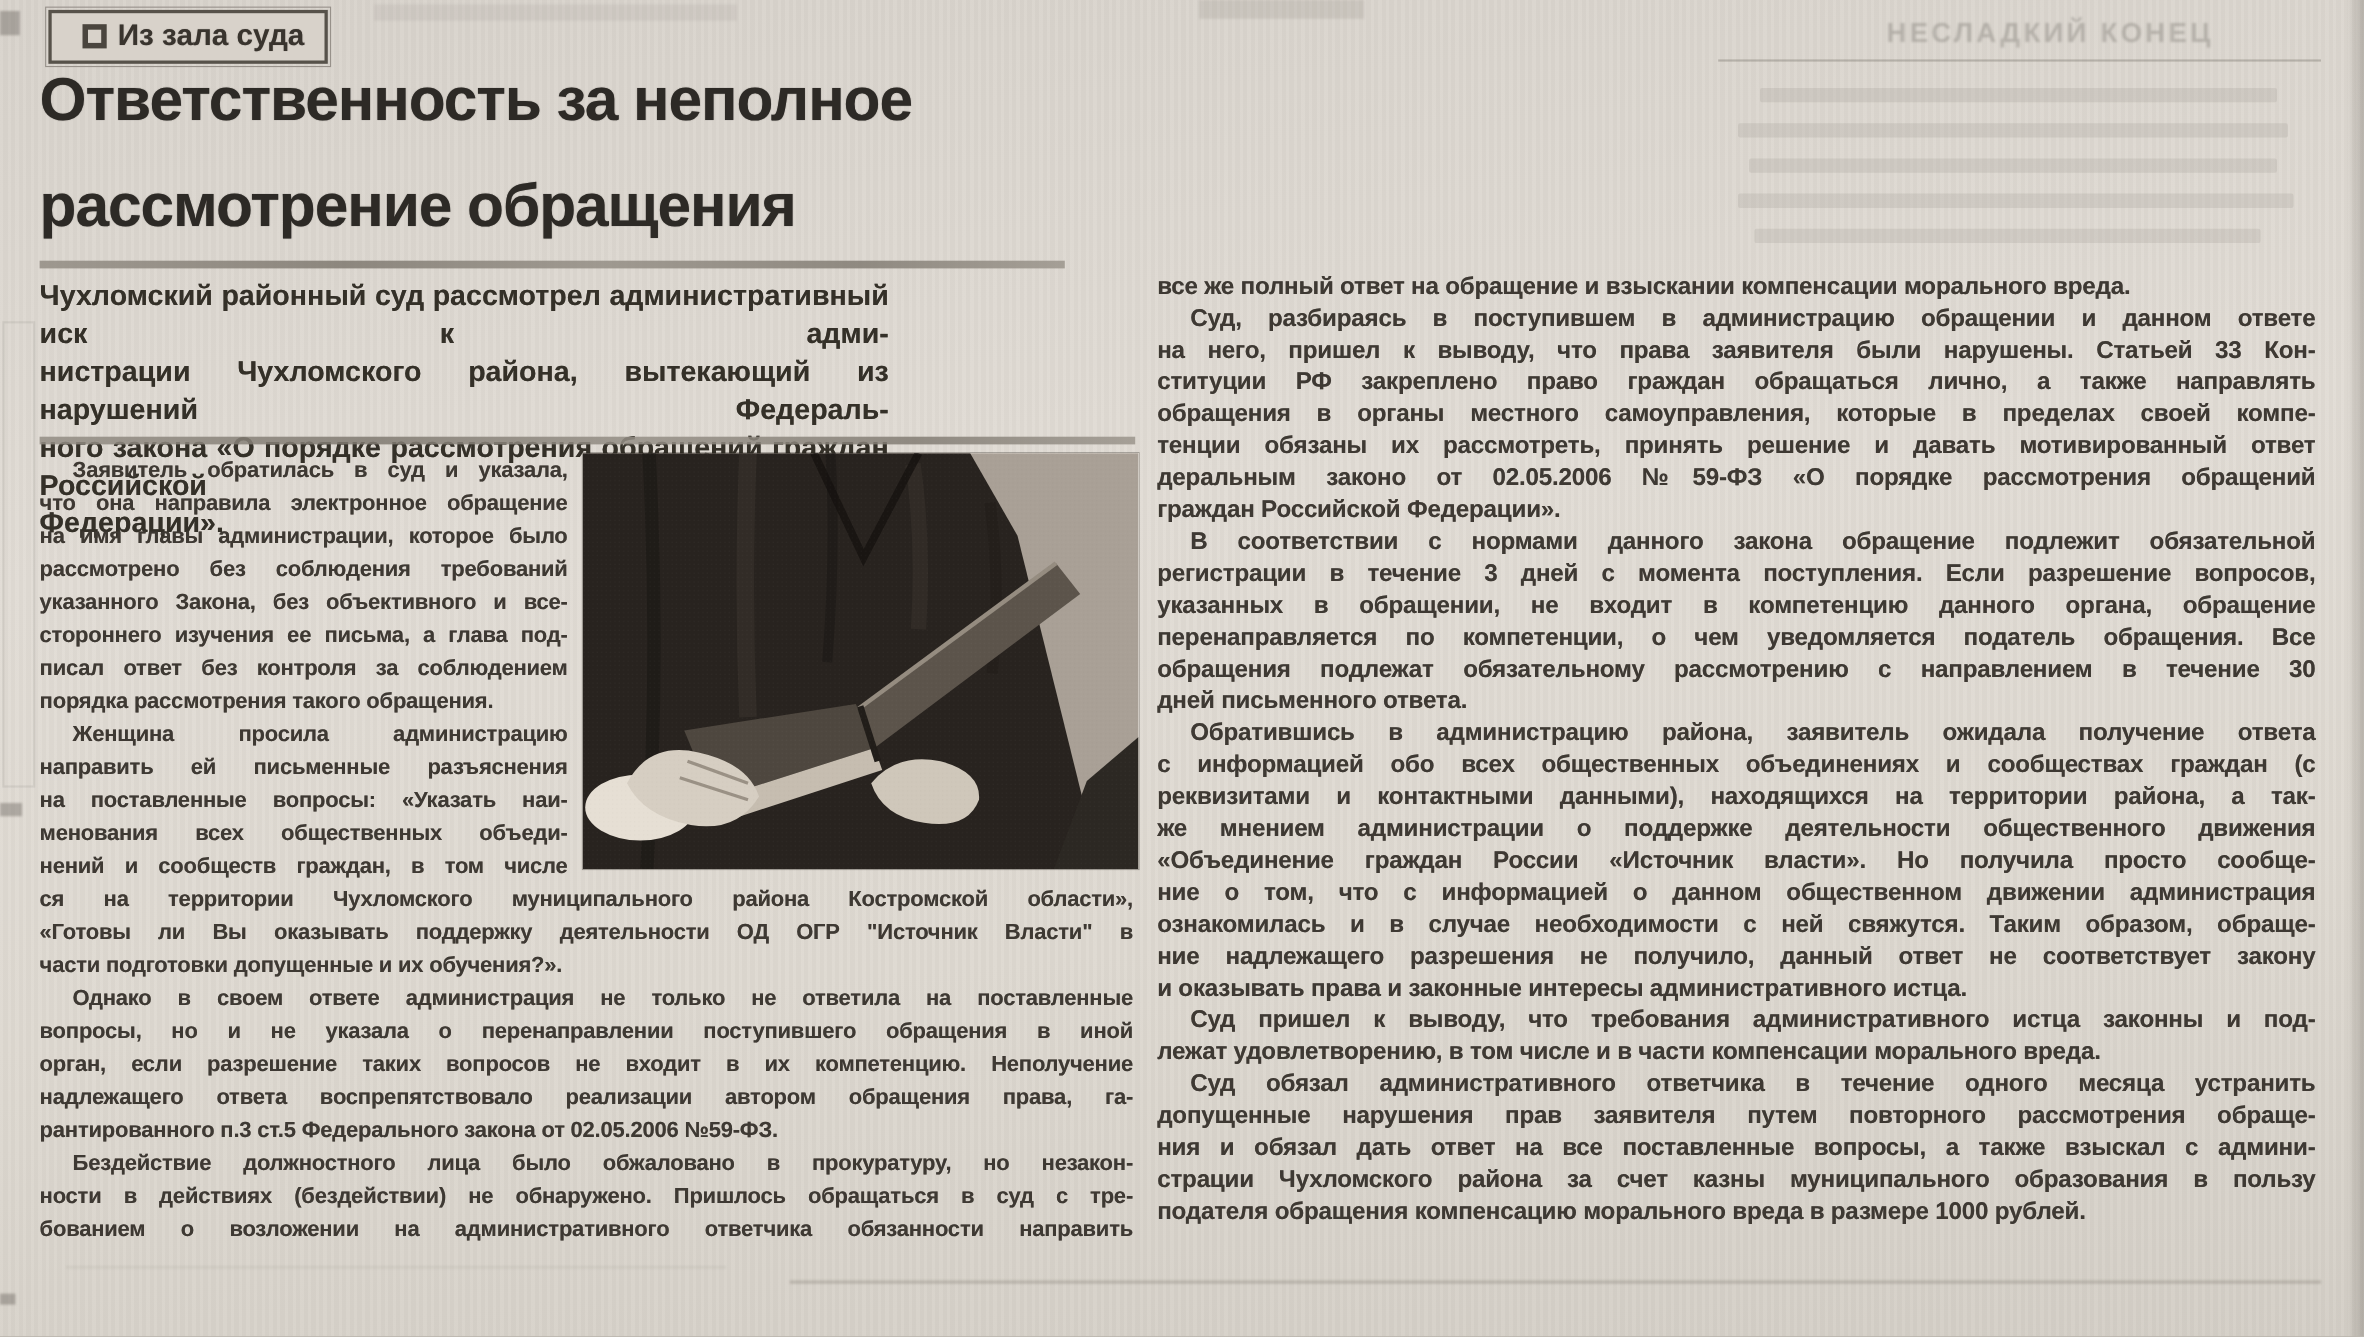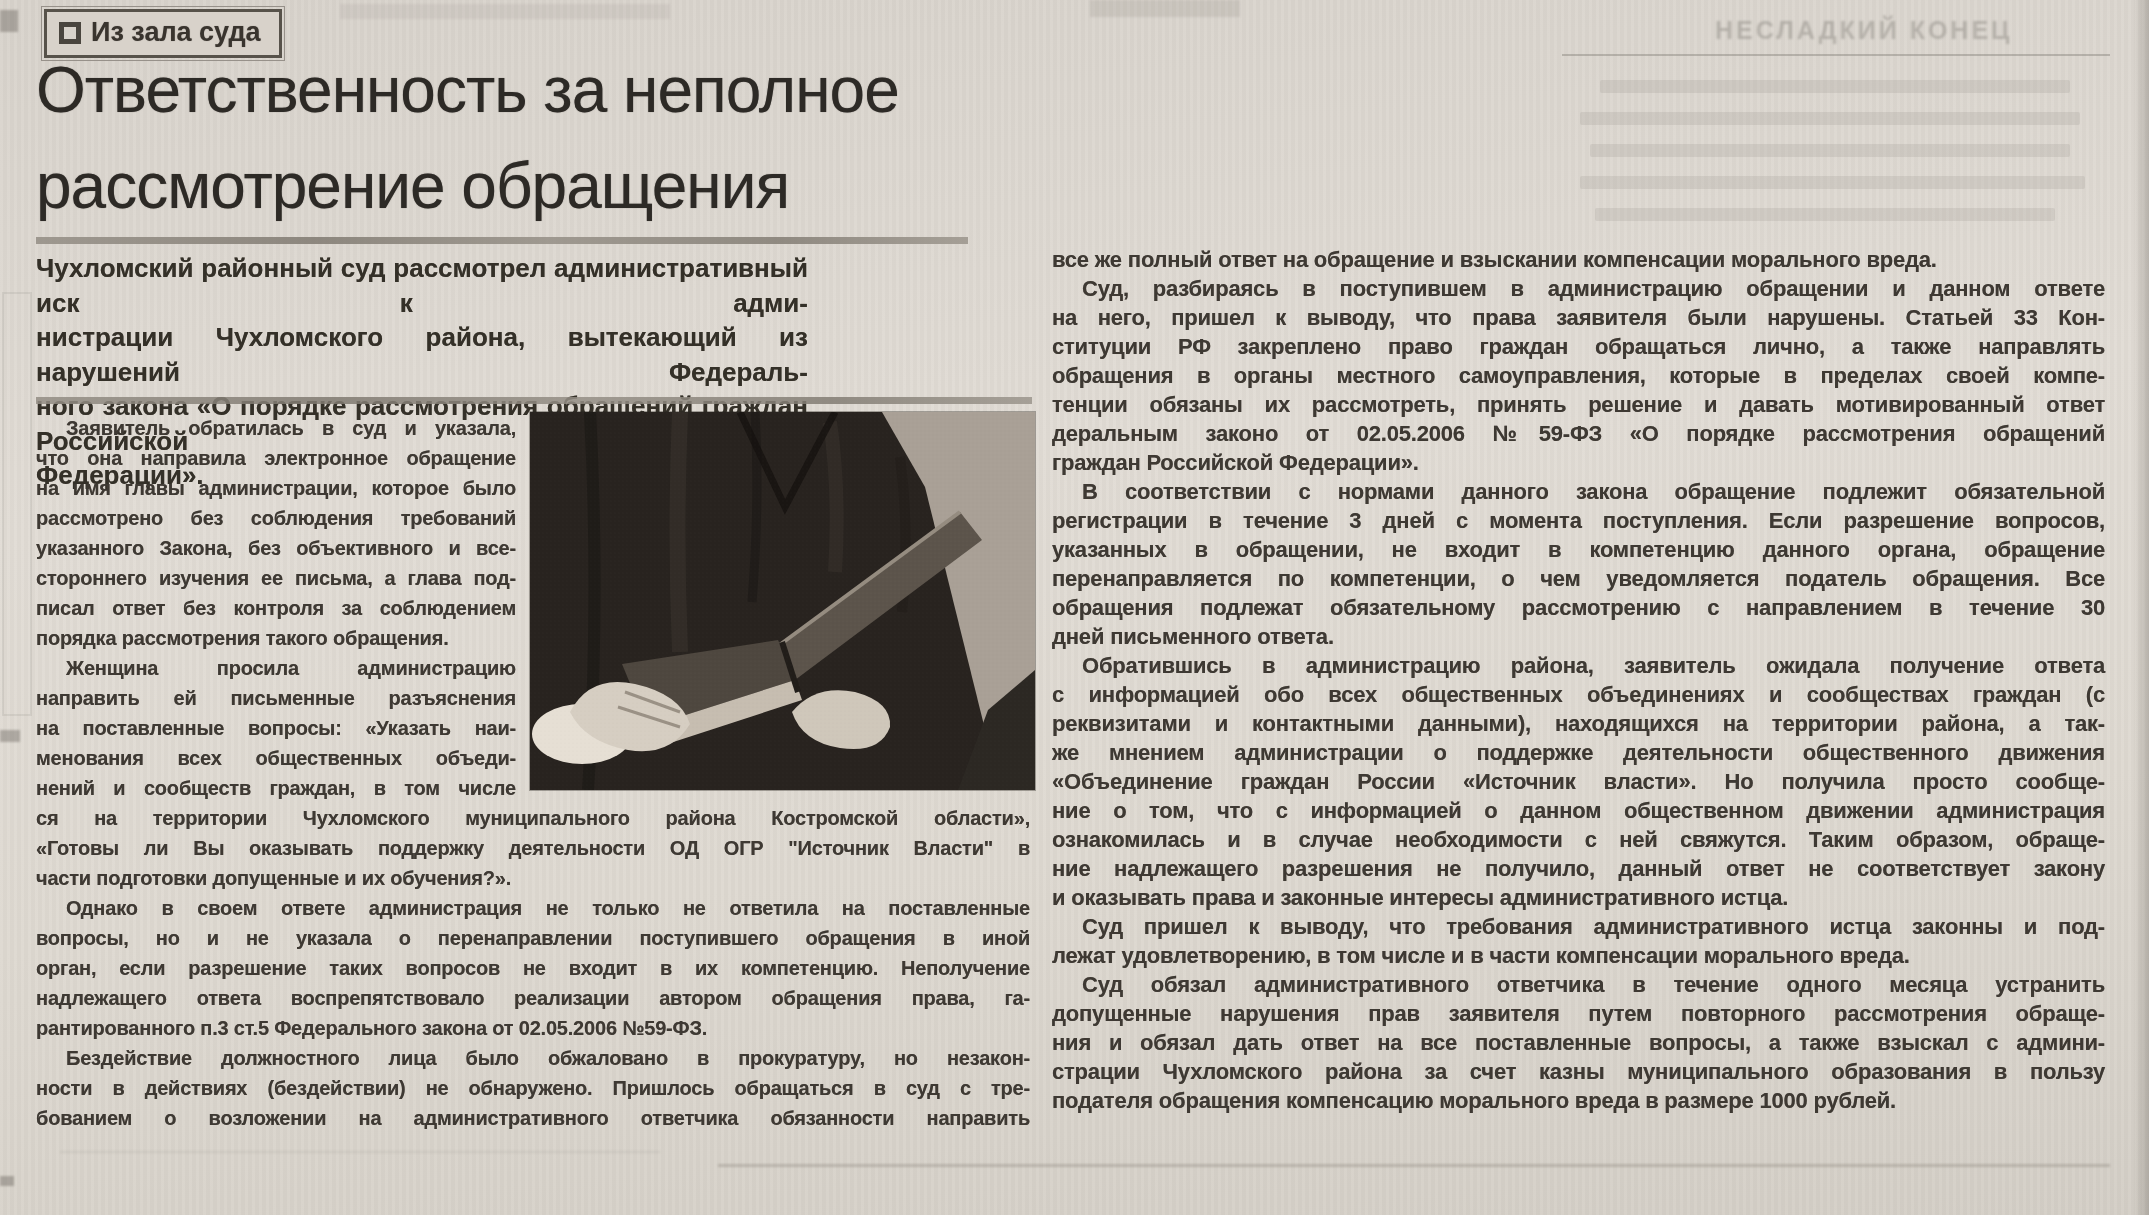--- a/index.html
+++ b/index.html
@@ -8,32 +8,32 @@
     background:
       repeating-linear-gradient(90deg, rgba(255,255,255,.025) 0 3px, rgba(0,0,0,.018) 3px 7px),
       linear-gradient(175deg,#d8d3cc 0%, #e1dcd5 38%, #ded9d1 68%, #d4cfc7 100%);
     font-family:"Liberation Sans","DejaVu Sans",sans-serif;
     color:#3e3933;
   }
   
   .kicker{
     position:absolute;left:44px;top:9px;
     display:flex;align-items:center;gap:10px;
-    padding:5px 18px 7px 12px;
+    padding:5px 18px 7px 28px;
     background:#d8d2ca;
     border:3px solid #57524a;
     outline:1px solid #97918a;outline-offset:2px;
     font-size:27px;font-weight:700;color:#39342e;
     text-shadow:0 0 1px rgba(57,52,46,.45);
   }
   .sq-icon{display:inline-block;width:12px;height:12px;border:5px solid #4a453e;background:transparent;}
   
   .headline{
     position:absolute;left:36px;top:42px;
-    font-size:64px;line-height:96px;font-weight:400;
+    font-size:55px;line-height:96px;font-weight:700;
     letter-spacing:-1px;color:#2d2a26;white-space:nowrap;
     text-shadow:0 0 1px rgba(45,42,38,.55);
   }
   .rule{position:absolute;height:7px;opacity:.85;
     background:linear-gradient(90deg,#938d84,#7f7970 30%,#948e85 55%,#827c73 80%,#9b958c);}
   #rule1{left:36px;top:237px;width:932px;}
   #rule2{left:36px;top:397px;width:996px;}
   
   .lead{position:absolute;left:36px;top:251px;width:772px;
     font-size:26px;line-height:34.5px;font-weight:700;color:#343028;

